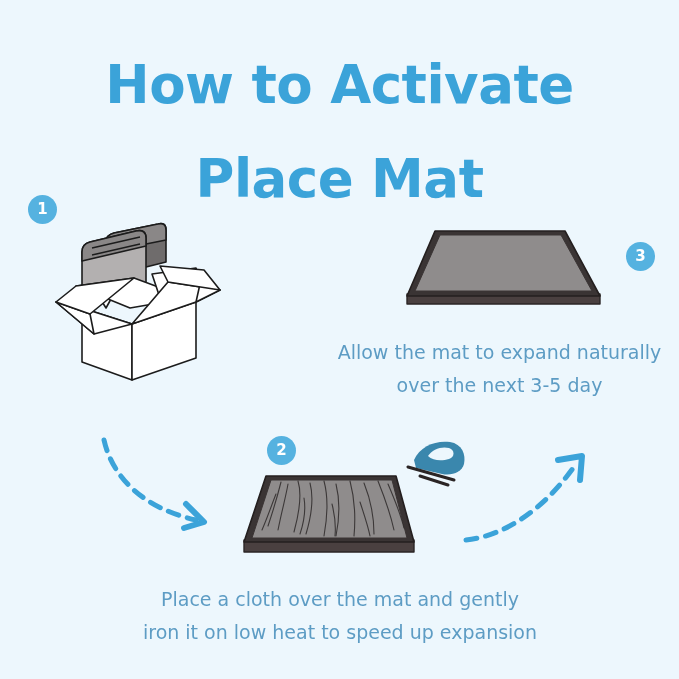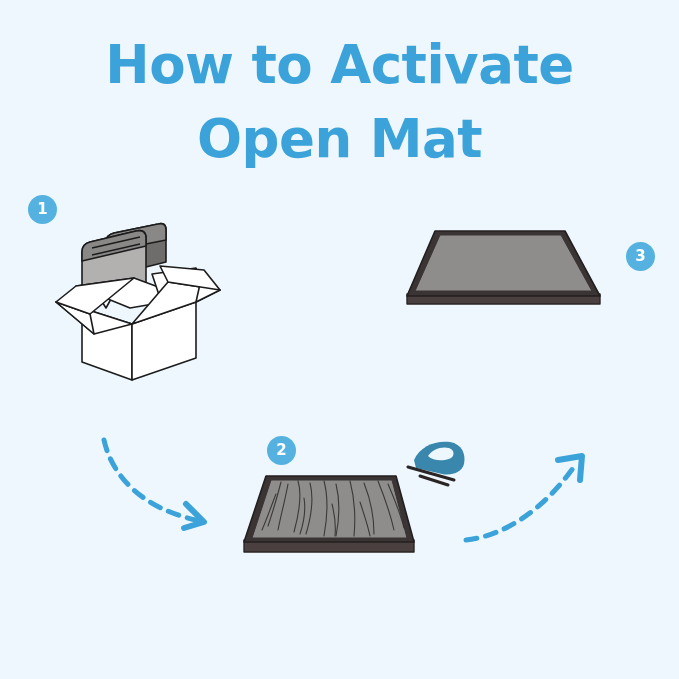--- a/index.html
+++ b/index.html
@@ -28,20 +28,21 @@
     text-align: center;
   }
   .title-line {
     font-family: "DejaVu Sans", sans-serif;
     font-weight: bold;
     font-size: 53px;
     line-height: 74px;
     letter-spacing: -0.5px;
     color: #3ba3d9;
     white-space: nowrap;
+    margin-top: 20px;
   }
 
   
   .badge {
     position: absolute;
     width: 29px;
     height: 29px;
     border-radius: 50%;
     background: #55b2e0;
     color: #ffffff;
@@ -86,21 +87,21 @@
   #art-arrow-left  { left: 100px; top: 432px; }
   #art-arrow-right { left: 460px; top: 440px; }
 </style>
 </head>
 <body>
 
 <div id="infographic">
 
   <div class="title-block">
     <div class="title-line">How to Activate</div>
-    <div class="title-line">Open Mat</div>
+    <div class="title-line">Place Mat</div>
   </div>
 
   <div class="badge" id="badge-1">1</div>
 
   <div class="art" id="art-box">
     <svg width="200" height="160" viewBox="0 0 200 160" xmlns="http://www.w3.org/2000/svg">
       <g fill="none" stroke="#1c1c1c" stroke-width="1.6" stroke-linejoin="round">
 
         <path d="M58 55 L58 20 Q58 13 66 11 L110 2 Q118 0 118 8 L118 40 Z" fill="#6f6c6c" stroke="#1c1c1c"></path>
         <path d="M58 20 Q58 13 66 11 L110 2 Q118 0 118 8 L118 18 L58 30 Z" fill="#8a8787" stroke="#1c1c1c"></path>
@@ -140,20 +141,24 @@
     <svg width="220" height="95" viewBox="0 0 220 95" xmlns="http://www.w3.org/2000/svg">
 
       <path d="M11 72 L11 82 L204 82 L204 72 Z" fill="#4a4040" stroke="#2b2525" stroke-width="1.4" stroke-linejoin="round"></path>
 
       <path d="M39 9 L169 9 L204 74 L11 74 Z" fill="#3a3434" stroke="#241f1f" stroke-width="1.6" stroke-linejoin="round"></path>
 
       <path d="M44 13 L165 13 L196 69 L19 69 Z" fill="#8f8c8c" stroke="#3a3434" stroke-width="1" stroke-linejoin="round"></path>
     </svg>
   </div>
 
+  <div class="caption" id="caption-3">
+    <div>Allow the mat to expand naturally</div>
+    <div>over the next 3-5 day</div>
+  </div>
 
   <div class="badge" id="badge-2">2</div>
 
   <div class="art" id="art-mat-cloth">
     <svg width="190" height="95" viewBox="0 0 190 95" xmlns="http://www.w3.org/2000/svg">
 
       <path d="M8 72 L8 84 L178 84 L178 72 Z" fill="#4a4040" stroke="#2b2525" stroke-width="1.4" stroke-linejoin="round"></path>
 
       <path d="M30 8 L160 8 L178 74 L8 74 Z" fill="#3a3434" stroke="#241f1f" stroke-width="1.6" stroke-linejoin="round"></path>
 
@@ -183,20 +188,24 @@
 
       <path d="M18 24 C24 10 40 4 54 6 C66 8 70 18 68 28 C66 36 56 40 46 38 L20 32 Z" fill="#3a87ad"></path>
 
       <path d="M32 20 C36 13 46 10 53 12 C59 14 59 21 53 23 C46 25 37 25 32 20 Z" fill="#edf7fd"></path>
 
       <path d="M12 31 L58 44" stroke="#2b2525" stroke-width="3" stroke-linecap="round" fill="none"></path>
       <path d="M24 40 L52 49" stroke="#2b2525" stroke-width="3" stroke-linecap="round" fill="none"></path>
     </svg>
   </div>
 
+  <div class="caption" id="caption-2">
+    <div>Place a cloth over the mat and gently</div>
+    <div>iron it on low heat to speed up expansion</div>
+  </div>
 
   <div class="art" id="art-arrow-left">
     <svg width="130" height="110" viewBox="0 0 130 110" xmlns="http://www.w3.org/2000/svg">
       <path d="M4 8 C12 44 42 76 96 88" fill="none" stroke="#3ba3d9" stroke-width="5" stroke-linecap="round" stroke-dasharray="11 9"></path>
       <path d="M86 72 L104 90 L84 96" fill="none" stroke="#3ba3d9" stroke-width="6" stroke-linecap="round" stroke-linejoin="round"></path>
     </svg>
   </div>
 
   <div class="art" id="art-arrow-right">
     <svg width="140" height="110" viewBox="0 0 140 110" xmlns="http://www.w3.org/2000/svg">

